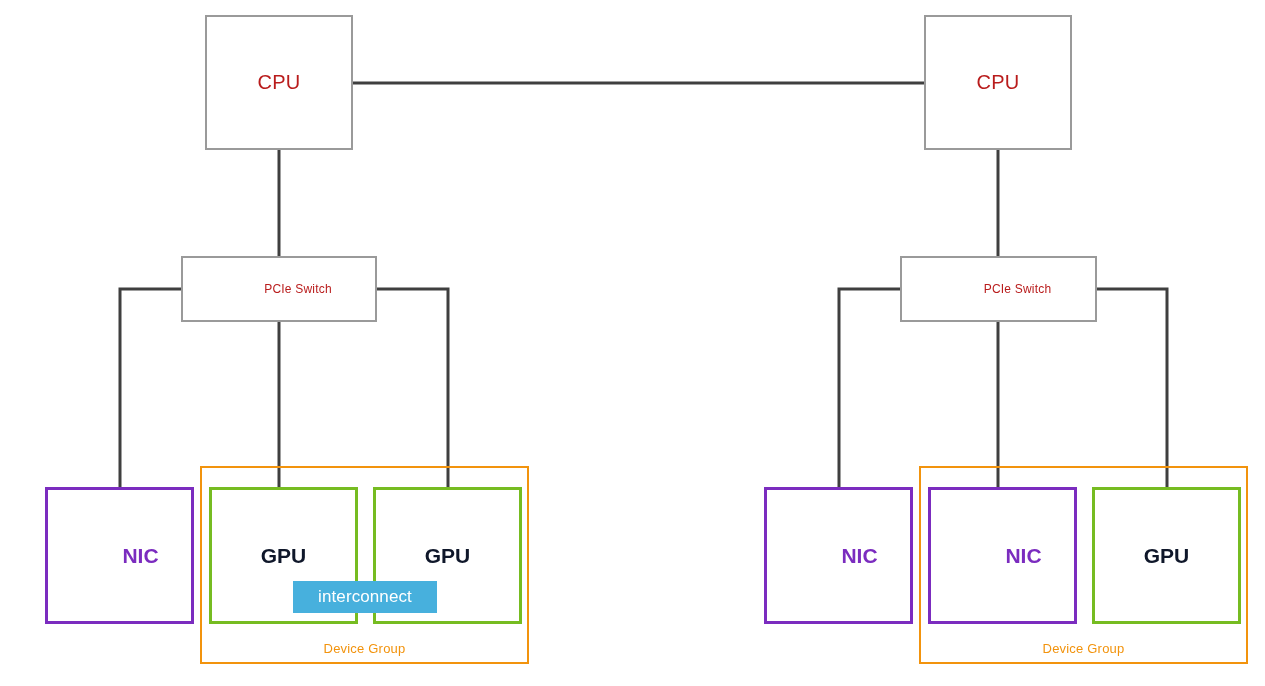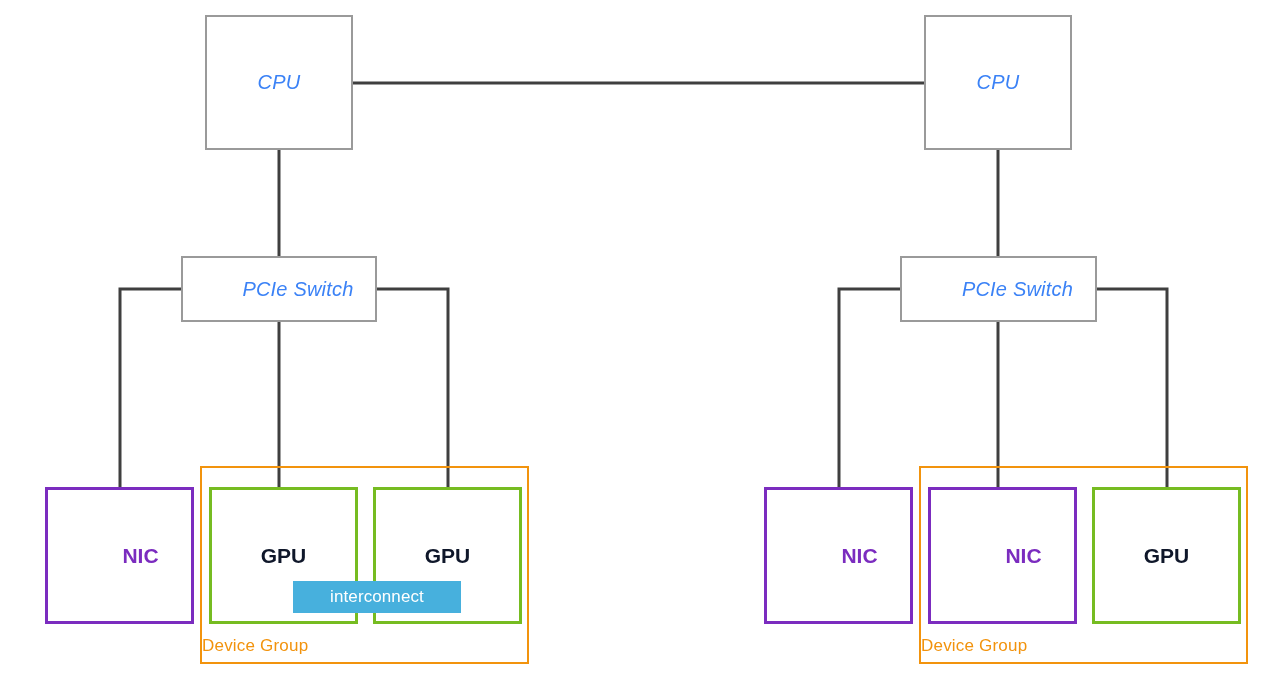--- a/index.html
+++ b/index.html
@@ -33,29 +33,28 @@
     background: #ffffff;
     display: flex;
     align-items: center;
     justify-content: center;
     text-align: center;
   }
 
   
   .node.plain {
     border: 2px solid #9a9a9a;
-    color: #3b82f6;
+    color: #b91c1c;
     font-size: 20px;
     font-weight: 400;
     letter-spacing: 0.2px;
     z-index: 3;
-    font-style: italic;
   }
   .node.plain.switch {
-    font-size: 20px;
+    font-size: 12px;
     padding-left: 38px;
   }
 
   
   .node.nic {
     border: 3px solid #7b2cbf;
     color: #7b2cbf;
     font-size: 21px;
     font-weight: bold;
     z-index: 4;
@@ -77,23 +76,23 @@
     box-sizing: border-box;
     border: 2px solid #f2930d;
     background: transparent;
     z-index: 2;
   }
   .group-label {
     position: absolute;
     left: 0;
     right: 0;
     bottom: 6px;
-    text-align: left;
+    text-align: center;
     color: #f2930d;
-    font-size: 17px;
+    font-size: 13px;
     font-weight: 400;
     letter-spacing: 0.2px;
   }
 
   
   .badge {
     position: absolute;
     box-sizing: border-box;
     background: #47b0dd;
     color: #ffffff;
@@ -151,21 +150,21 @@
   </div>
 
   <div class="node gpu" style="left:209px; top:487px; width:149px; height:137px;">
     <span>GPU</span>
   </div>
 
   <div class="node gpu" style="left:373px; top:487px; width:149px; height:137px;">
     <span>GPU</span>
   </div>
 
-  <div class="badge" style="left:293px; top:581px; width:168px; height:32px;">
+  <div class="badge" style="left:293px; top:581px; width:144px; height:32px;">
     <span>interconnect</span>
   </div>
 
   <div class="node plain" style="left:924px; top:15px; width:148px; height:135px;">
     <span>CPU</span>
   </div>
 
   <div class="node plain switch" style="left:900px; top:256px; width:197px; height:66px;">
     <span>PCIe Switch</span>
   </div>

